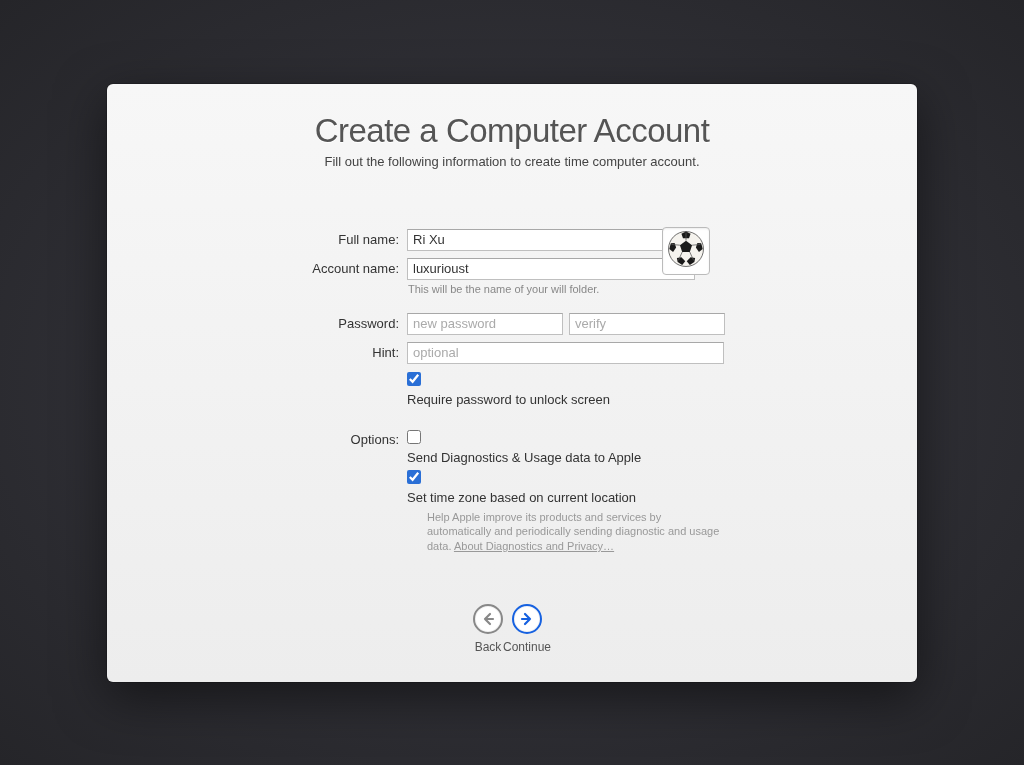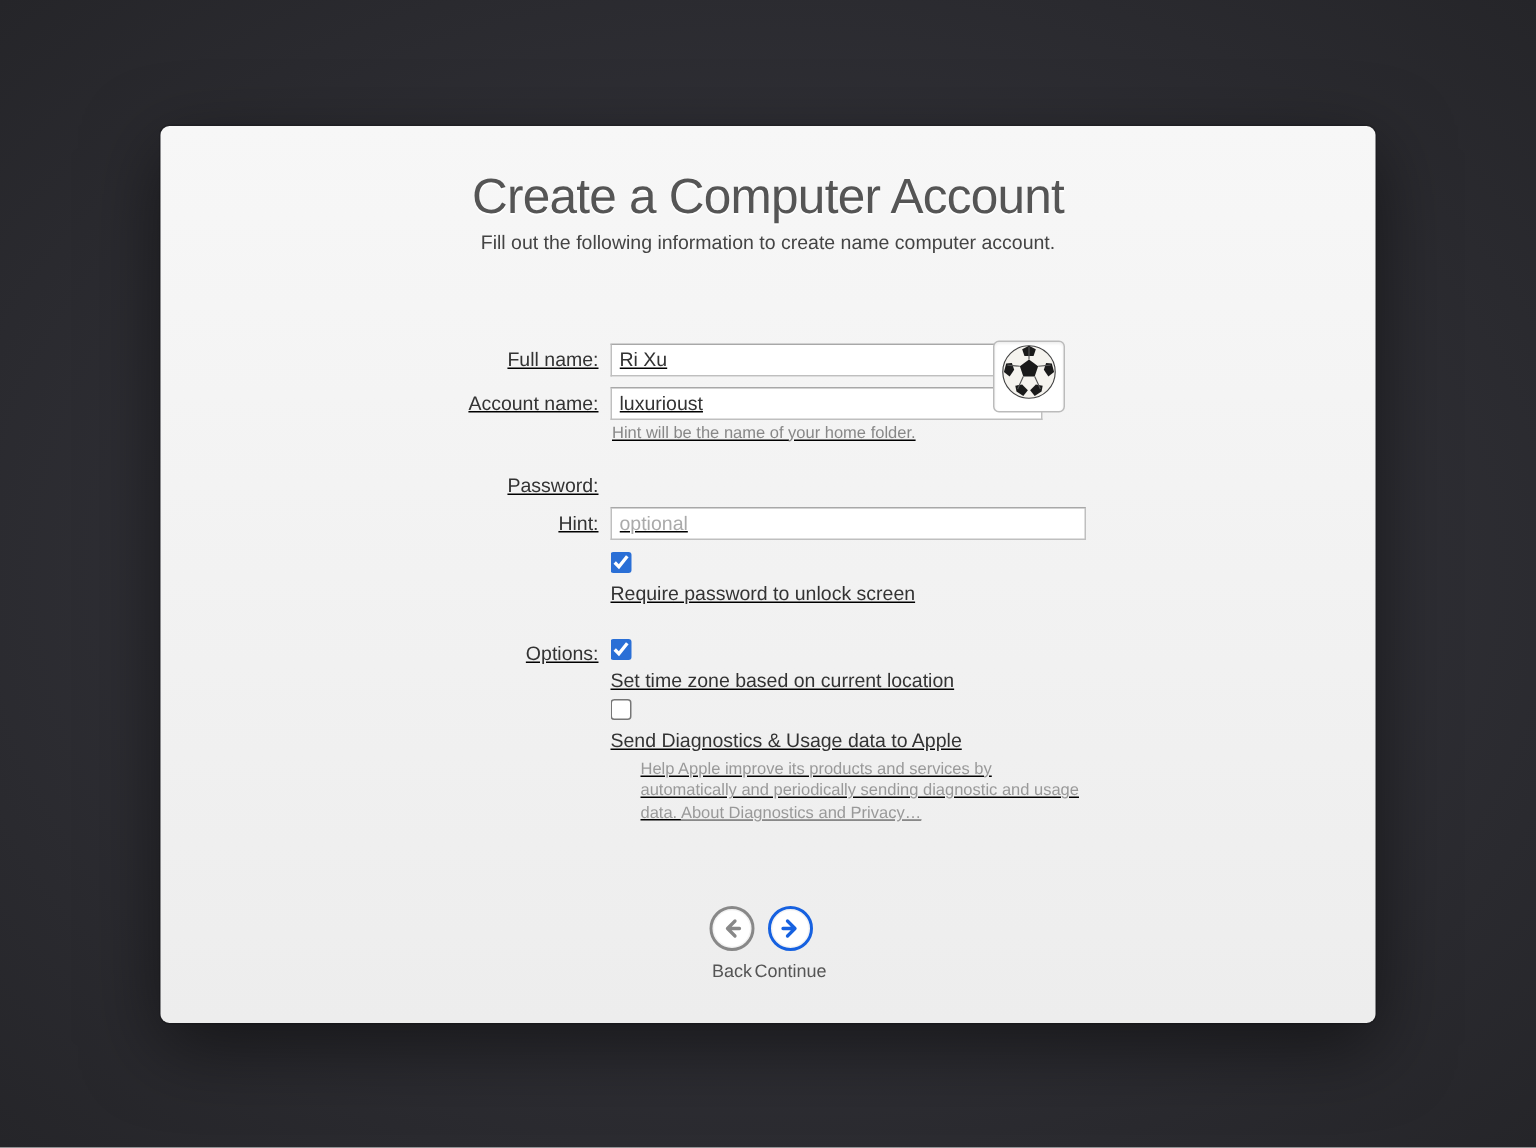--- a/index.html
+++ b/index.html
@@ -35,21 +35,20 @@
     .subtitle {
       text-align: center;
       font-size: 13px;
       color: #444;
       margin-bottom: 60px;
     }
     .form {
       width: 540px;
       margin: 0 auto;
       position: relative;
-      text-decoration: underline;
     }
     .row {
       display: flex;
       align-items: flex-start;
       margin-bottom: 7px;
     }
     .row.spaced { margin-top: 18px; }
     .label {
       width: 165px;
       text-align: right;
@@ -159,21 +158,21 @@
     }
     .nav-back .nav-circle { border: 2.5px solid #888; }
     .nav-continue .nav-circle { border: 2.5px solid #1661e0; }
     .arrow-svg { display: block; }
   </style>
 </head>
 <body>
 
 <div class="window">
   <h1 class="title">Create a Computer Account</h1>
-  <p class="subtitle">Fill out the following information to create name computer account.</p>
+  <p class="subtitle">Fill out the following information to create time computer account.</p>
 
   <div class="form">
 
     <div class="avatar">
       <span>
         <svg viewBox="0 0 100 100">
           <circle cx="50" cy="50" r="46" fill="#f5f3ee" stroke="#444" stroke-width="2"></circle>
           <polygon points="50,28 66,40 60,58 40,58 34,40" fill="#1a1a1a"></polygon>
           <polygon points="50,4 62,10 58,22 42,22 38,10" fill="#1a1a1a"></polygon>
           <polygon points="90,35 94,50 84,58 76,46 80,34" fill="#1a1a1a"></polygon>
@@ -189,26 +188,32 @@
       <div class="label">Full name:</div>
       <div class="field-col">
         <input type="text" class="w240" value="Ri Xu" style="">
       </div>
     </div>
 
     <div class="row">
       <div class="label">Account name:</div>
       <div class="field-col">
         <input type="text" class="w240" value="luxurioust" style="">
-        <div class="hint-text">Hint will be the name of your home folder.</div>
+        <div class="hint-text">This will be the name of your will folder.</div>
       </div>
     </div>
 
     <div class="row spaced">
       <div class="label">Password:</div>
+      <div class="field-col">
+        <div class="field-row">
+          <input type="password" class="w156" placeholder="new password" style="">
+          <input type="password" class="w156" placeholder="verify" style="">
+        </div>
+      </div>
     </div>
 
     <div class="row">
       <div class="label">Hint:</div>
       <div class="field-col">
         <input type="text" class="w317" placeholder="optional" style="">
       </div>
     </div>
 
     <div class="row">
@@ -218,26 +223,26 @@
           <input type="checkbox" checked="" style="">
           <span>Require password to unlock screen</span>
         </label>
       </div>
     </div>
 
     <div class="row spaced">
       <div class="label">Options:</div>
       <div class="field-col">
         <label class="checkbox-row">
+          <input type="checkbox" style="">
+          <span>Send Diagnostics &amp; Usage data to Apple</span>
+        </label>
+        <label class="checkbox-row">
           <input type="checkbox" checked="" style="">
           <span>Set time zone based on current location</span>
-        </label>
-        <label class="checkbox-row">
-          <input type="checkbox" style="">
-          <span>Send Diagnostics &amp; Usage data to Apple</span>
         </label>
         <div class="help-text">
           <span>Help Apple improve its products and services by automatically and periodically sending diagnostic and usage data. </span><a href="#">About Diagnostics and Privacy…</a>
         </div>
       </div>
     </div>
 
   </div>
 
   <div class="nav">

